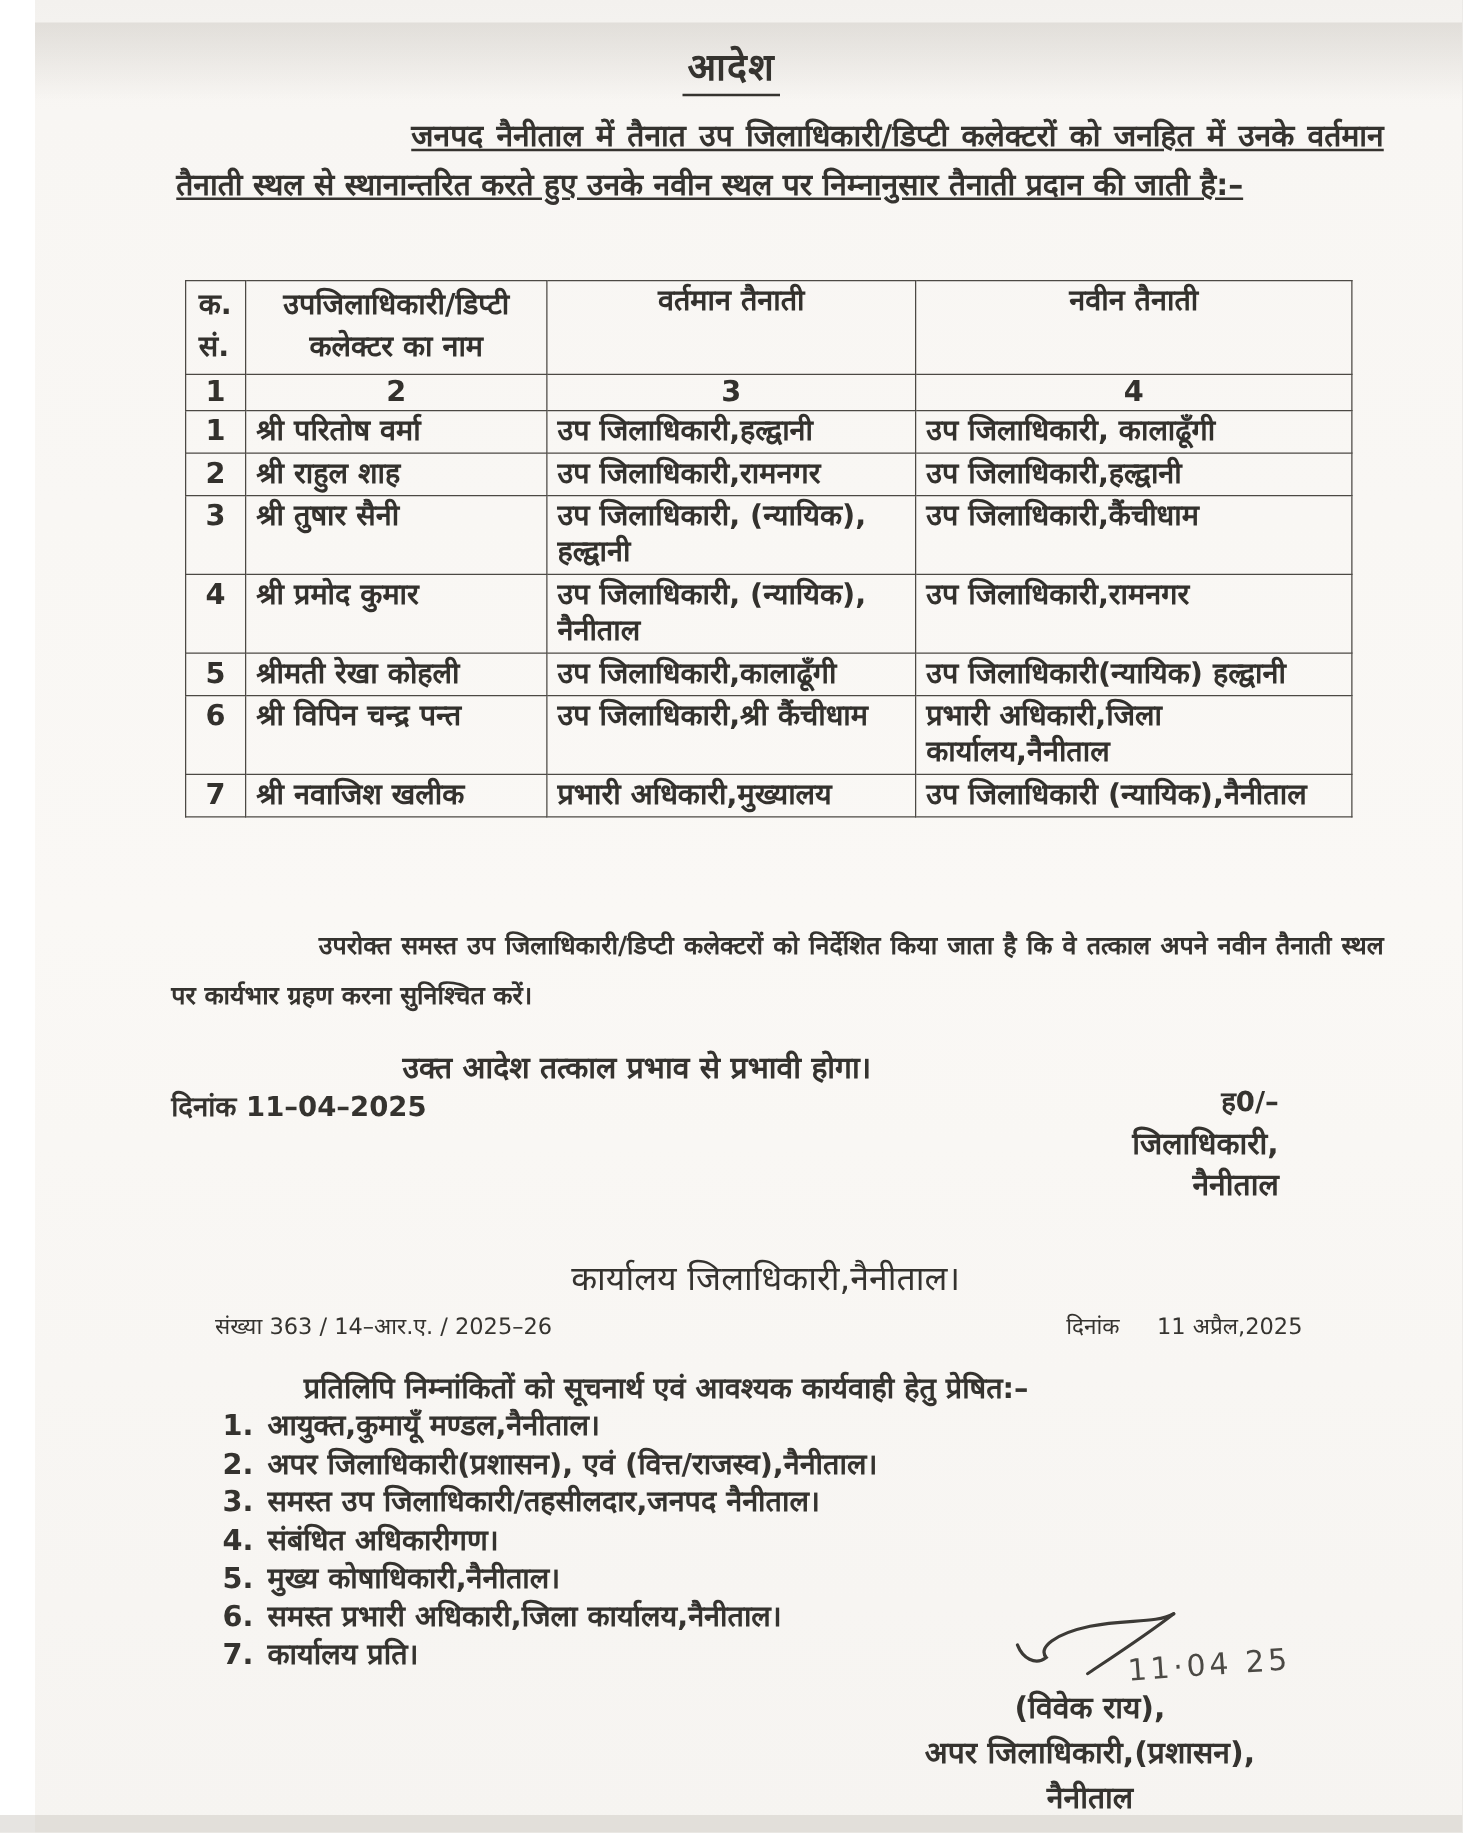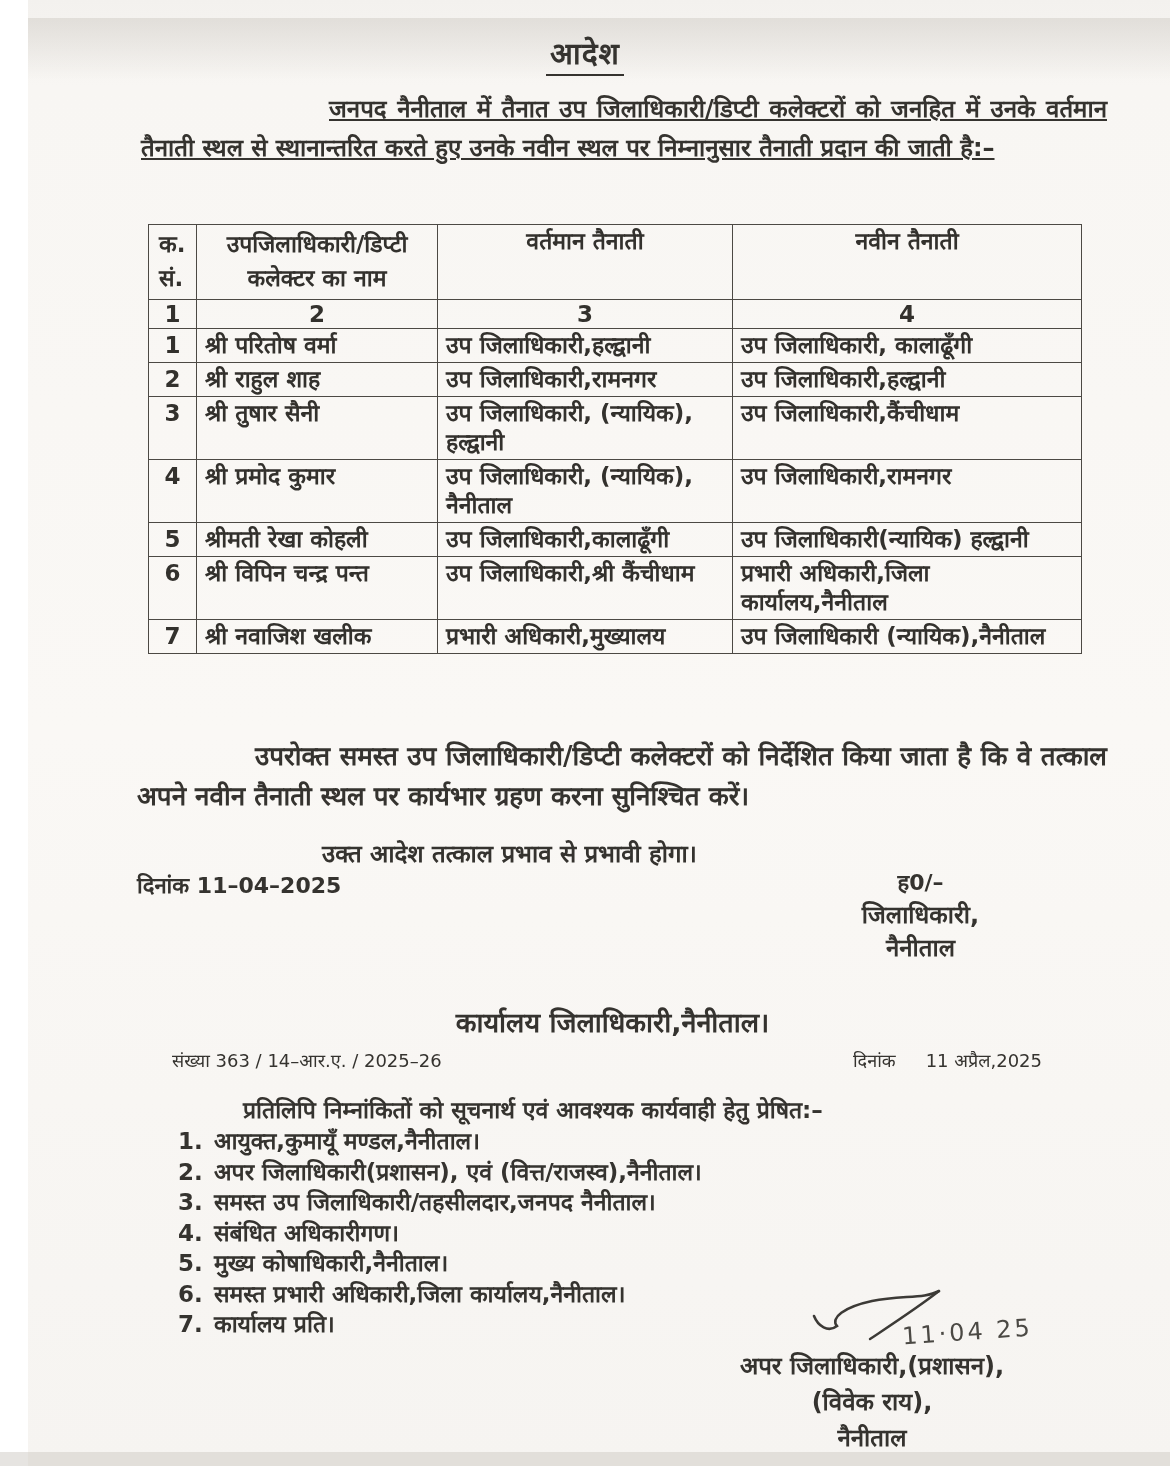--- a/index.html
+++ b/index.html
@@ -44,31 +44,31 @@
   tr.hdr td .ln{display:block;line-height:34px;text-align:left;padding-left:2px;}
   tr.hdr td.namehdr{text-align:center;line-height:34px;}
   tr.nums td{text-align:center;font-weight:700;height:26px;line-height:26px;padding:1px 4px;}
   td.sn{text-align:center;}
   td.name{padding-left:26px;}
   td.cur{padding-left:18px;}
   td.nw{padding-left:14px;}
 
   .directive{
     position:absolute;top:736px;left:137px;width:970px;
-    font-size:26px;font-weight:600;line-height:40px;
+    font-size:20px;font-weight:600;line-height:40px;
     text-align:justify;text-indent:118px;
   }
   .effect{position:absolute;top:836px;left:322px;font-size:24px;font-weight:600;}
   .order-date{position:absolute;top:869px;left:137px;font-size:22px;font-weight:600;}
-  .sig-top{position:absolute;top:866px;left:818px;width:205px;text-align:center;
+  .sig-top{position:absolute;top:866px;left:818px;width:205px;text-align:right;
     font-size:24px;font-weight:600;line-height:33px;}
   .sig-top .sd{font-size:22px;}
 
   .office-heading{position:absolute;top:1003px;left:0;width:1170px;text-align:center;
-    padding-left:55px;box-sizing:border-box;font-size:27px;font-weight:700;}
+    padding-left:55px;box-sizing:border-box;font-size:27px;font-weight:400;}
   .ref-line{position:absolute;top:1048px;left:172px;width:870px;
     font-size:18px;font-weight:400;display:flex;justify-content:space-between;}
   .ref-line .right{display:flex;gap:30px;}
 
   .copy-line{position:absolute;top:1093px;left:243px;font-size:23px;font-weight:600;}
   .copy-list{position:absolute;top:1126px;left:178px;width:720px;
     font-size:23px;font-weight:600;}
   .copy-list .item{display:flex;line-height:30.5px;}
   .copy-list .num{width:36px;flex:0 0 36px;}
 
@@ -215,19 +215,19 @@
 
   <div class="sig-squiggle">
     <svg width="135" height="62" viewBox="0 0 135 62" fill="none" xmlns="http://www.w3.org/2000/svg">
       <path d="M6 30 C10 40 20 47 29 40 C22 32 36 21 64 15 C94 9 116 13 131 5" stroke="#3c3a36" stroke-width="2.6" stroke-linecap="round" fill="none"></path>
       <path d="M131 5 C112 20 86 37 62 53" stroke="#3c3a36" stroke-width="2.4" stroke-linecap="round" fill="none"></path>
     </svg>
   </div>
   <div class="hand-date">11·04 25</div>
 
   <div class="sig-bottom">
+    <div>(विवेक राय),</div>
     <div>अपर जिलाधिकारी,(प्रशासन),</div>
-    <div>(विवेक राय),</div>
     <div>नैनीताल</div>
   </div>
 
   <div class="bottom-band"></div>
 </div>
 
 </body></html>

